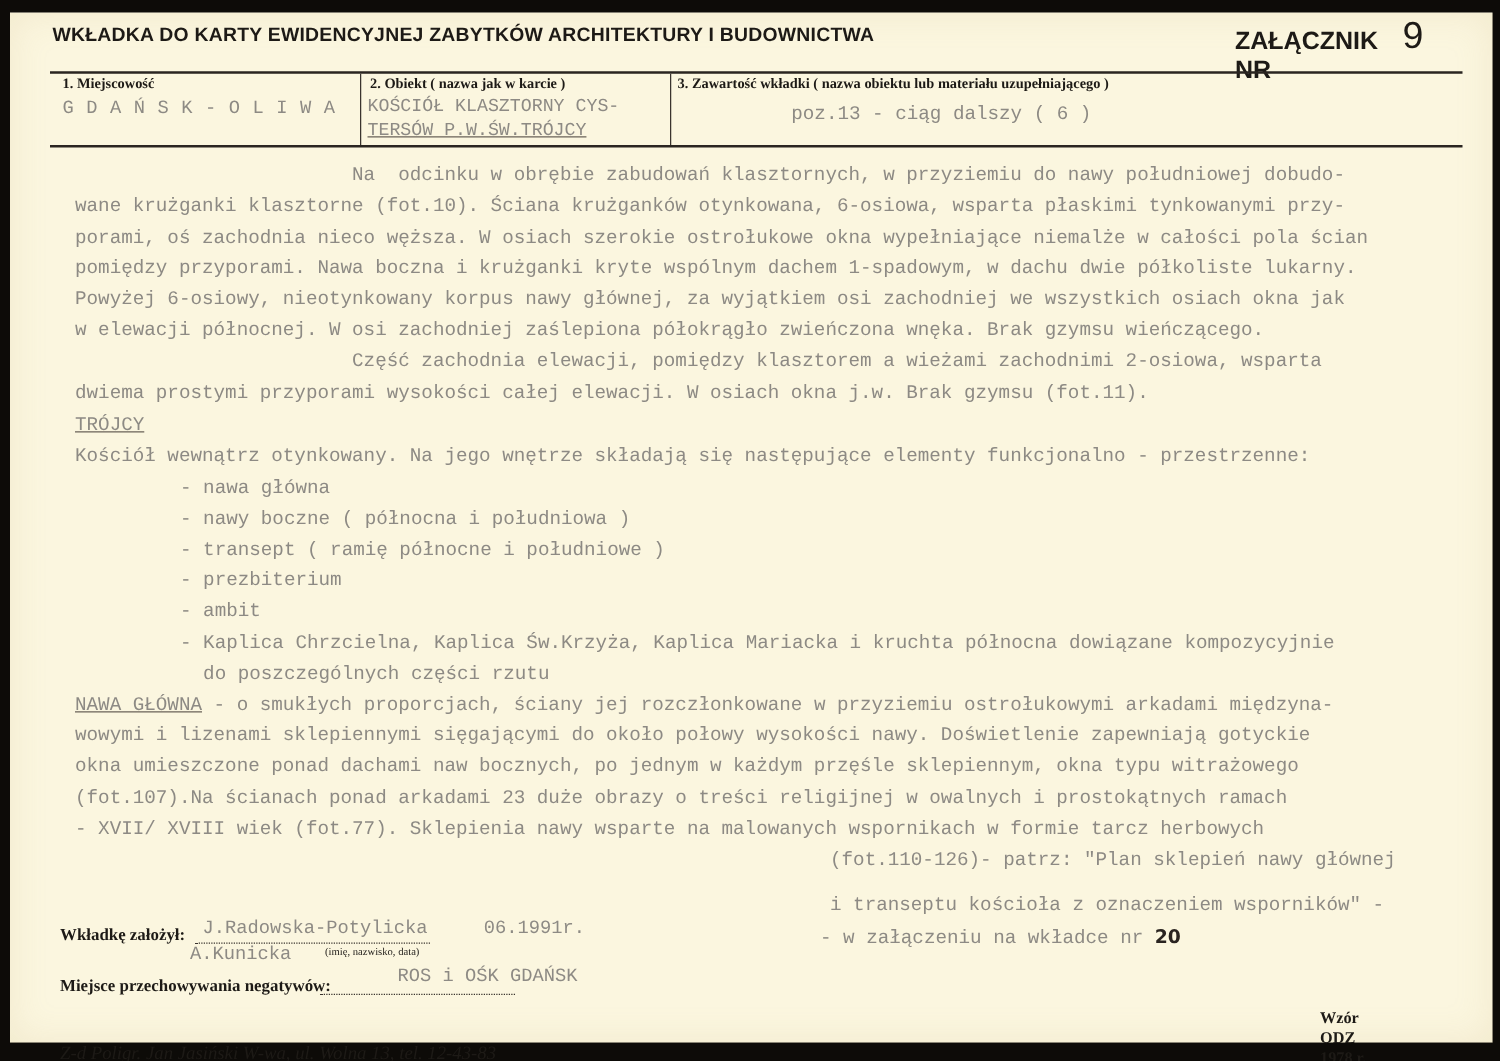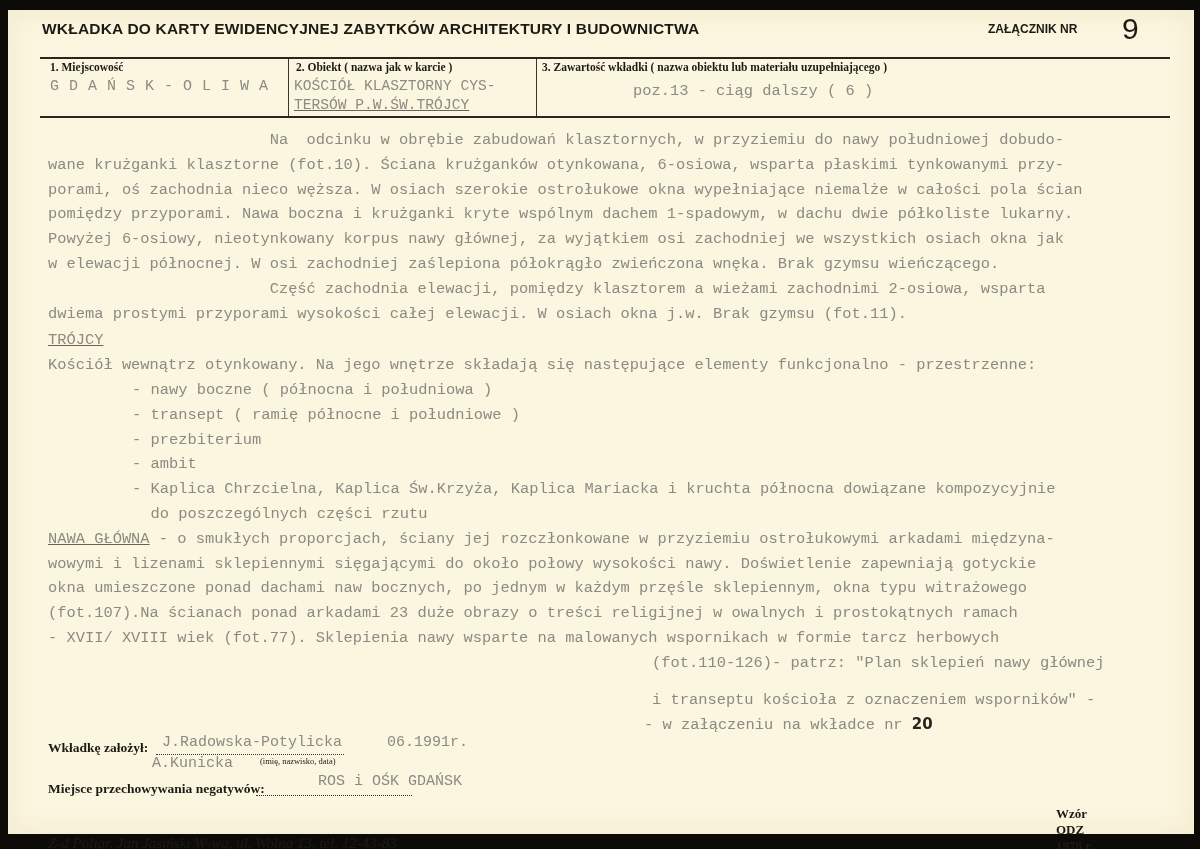--- a/index.html
+++ b/index.html
@@ -39,21 +39,21 @@
     .header-title {
       position: absolute;
       left: 42px; top: 20px;
       font-size: 15.5px;
       font-weight: bold;
       letter-spacing: 0.2px;
     }
     .attachment-label {
       position: absolute;
       left: 988px; top: 22px;
-      font-size: 12px;
+      font-size: 20px;
       font-weight: bold;
     }
     .attachment-number {
       position: absolute;
       left: 1122px; top: 12px;
       font-size: 30px;
       font-weight: normal;
       font-family: "Liberation Sans", sans-serif;
       color: #1d1a16;
     }
@@ -83,21 +83,21 @@
       top: 61px;
     }
     .field-value {
       position: absolute;
       font-size: 15px;
       white-space: pre;
     }
 
     .body-text {
       position: absolute;
-      left: 48px;
+      left: 60px;
       top: 128px;
       width: 1120px;
       font-size: 15.4px;
       line-height: 24.8px;
     }
     .line {
       display: block;
       white-space: pre;
       height: 24.8px;
     }
@@ -176,20 +176,21 @@
     <span class="line">wane krużganki klasztorne (fot.10). Ściana krużganków otynkowana, 6-osiowa, wsparta płaskimi tynkowanymi przy-</span>
     <span class="line">porami, oś zachodnia nieco węższa. W osiach szerokie ostrołukowe okna wypełniające niemalże w całości pola ścian</span>
     <span class="line">pomiędzy przyporami. Nawa boczna i krużganki kryte wspólnym dachem 1-spadowym, w dachu dwie półkoliste lukarny.</span>
     <span class="line">Powyżej 6-osiowy, nieotynkowany korpus nawy głównej, za wyjątkiem osi zachodniej we wszystkich osiach okna jak</span>
     <span class="line">w elewacji północnej. W osi zachodniej zaślepiona półokrągło zwieńczona wnęka. Brak gzymsu wieńczącego.</span>
     <span class="line">                        Część zachodnia elewacji, pomiędzy klasztorem a wieżami zachodnimi 2-osiowa, wsparta</span>
     <span class="line">dwiema prostymi przyporami wysokości całej elewacji. W osiach okna j.w. Brak gzymsu (fot.11).</span>
 
     <span class="line" style="margin-top:2px;"><span class="underline">TRÓJCY</span></span>
     <span class="line">Kościół wewnątrz otynkowany. Na jego wnętrze składają się następujące elementy funkcjonalno - przestrzenne:</span>
+    <span class="line" style="padding-left:84px;">- nawa główna</span>
     <span class="line" style="padding-left:84px;">- nawy boczne ( północna i południowa )</span>
     <span class="line" style="padding-left:84px;">- transept ( ramię północne i południowe )</span>
     <span class="line" style="padding-left:84px;">- prezbiterium</span>
     <span class="line" style="padding-left:84px;">- ambit</span>
     <span class="line" style="padding-left:84px;">- Kaplica Chrzcielna, Kaplica Św.Krzyża, Kaplica Mariacka i kruchta północna dowiązane kompozycyjnie</span>
     <span class="line" style="padding-left:84px;">  do poszczególnych części rzutu</span>
 
     <span class="line"><span class="underline">NAWA GŁÓWNA</span><span> - o smukłych proporcjach, ściany jej rozczłonkowane w przyziemiu ostrołukowymi arkadami międzyna-</span></span>
     <span class="line">wowymi i lizenami sklepiennymi sięgającymi do około połowy wysokości nawy. Doświetlenie zapewniają gotyckie</span>
     <span class="line">okna umieszczone ponad dachami naw bocznych, po jednym w każdym przęśle sklepiennym, okna typu witrażowego</span>

